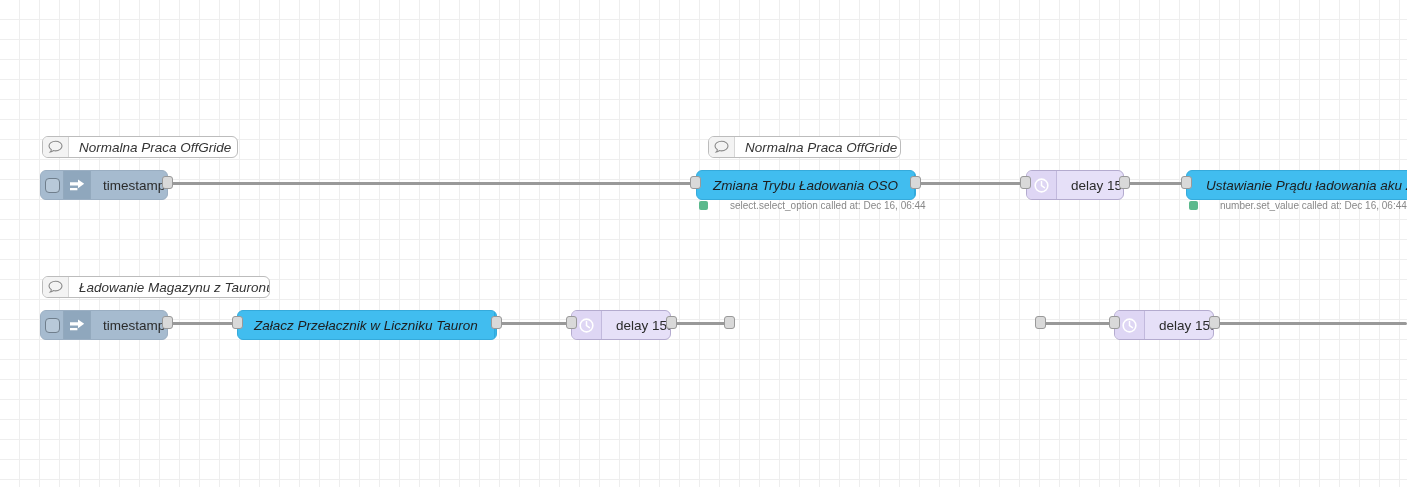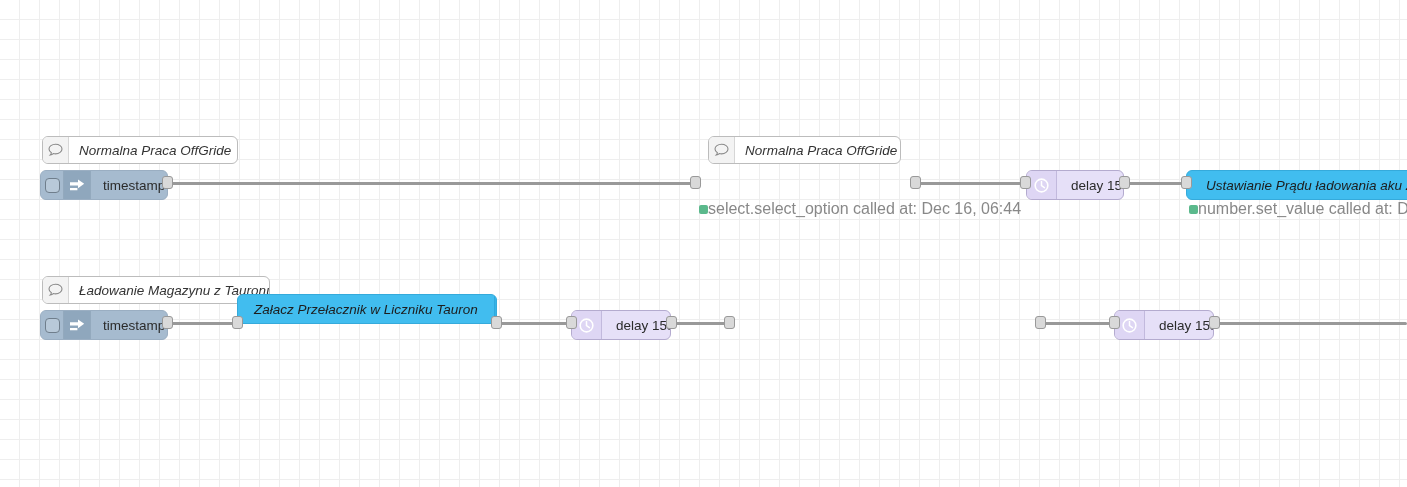--- a/index.html
+++ b/index.html
@@ -44,21 +44,21 @@
     border-radius: 6px;
     border: 1px solid #a6a6a6;
     overflow: hidden;
     box-shadow: 0 0 0 0 rgba(0,0,0,0);
   }
 
   
   .comment-node {
     background: #ffffff;
     border: 1px solid #bcbcbc;
-    height: 28px;
+    height: 22px;
   }
   .comment-icon-box {
     width: 26px;
     background: #f3f3f3;
     border-right: 1px solid #d6d6d6;
     display: flex;
     align-items: center;
     justify-content: center;
     flex: 0 0 26px;
   }
@@ -172,22 +172,22 @@
     border: 1.4px solid #999999;
     border-radius: 3px;
     z-index: 5;
   }
 
   
   .status {
     position: absolute;
     display: flex;
     align-items: center;
-    gap: 0;
-    font-size: 16px;
+    gap: 22px;
+    font-size: 10px;
     color: #888888;
     white-space: nowrap;
   }
   .status-dot {
     width: 9px;
     height: 9px;
     border-radius: 2px;
     background: #5bb98c;
     flex: 0 0 9px;
   }
@@ -232,20 +232,26 @@
 
   <div class="node comment-node" style="left:708px; top:136px; width:193px;">
     <div class="comment-icon-box">
       <svg width="15" height="14" viewBox="0 0 15 14" aria-hidden="true">
         <path d="M7.5 1.2C3.9 1.2 1 3.35 1 6c0 1.5.95 2.85 2.4 3.72-.1.85-.5 1.6-1.1 2.2 1.2-.2 2.25-.7 3-1.35.68.17 1.42.27 2.2.27 3.6 0 6.5-2.15 6.5-4.84S11.1 1.2 7.5 1.2z" fill="none" stroke="#8a8a8a" stroke-width="1.1"></path>
       </svg>
     </div>
     <div class="comment-label">Normalna Praca OffGride</div>
   </div>
 
+  <div class="node ha-node" style="left:696px; top:170px; width:220px;">
+    <div class="ha-label">Zmiana Trybu Ładowania OSO</div>
+    <div class="ha-icon-box">
+      
+    </div>
+  </div>
   <div class="port" style="left:690px; top:176px;"></div>
   <div class="port" style="left:910px; top:176px;"></div>
   <div class="status" style="left:699px; top:200px;">
     <span class="status-dot"></span>
     <span>select.select_option called at: Dec 16, 06:44</span>
   </div>
 
   <div class="node delay-node" style="left:1026px; top:170px; width:98px;">
     <div class="delay-icon-box">
       <svg width="17" height="17" viewBox="0 0 18 18" aria-hidden="true">
@@ -283,21 +289,21 @@
     <div class="inject-icon-box">
       <svg width="17" height="15" viewBox="0 0 17 15" aria-hidden="true">
         <path d="M1 4.2h8V1.4l6.2 4.4L9 10.2V7.4H1z" fill="#ffffff"></path>
         <path d="M1 11.1h7.4" stroke="#ffffff" stroke-width="2.1" fill="none"></path>
       </svg>
     </div>
     <div class="inject-label">timestamp</div>
   </div>
   <div class="port" style="left:162px; top:316px;"></div>
 
-  <div class="node ha-node" style="left:237px; top:294px; width:260px;justify-content:space-between;">
+  <div class="node ha-node" style="left:237px; top:310px; width:260px;justify-content:space-between;">
     <div class="ha-label">Załacz Przełacznik w Liczniku Tauron</div>
     <div class="ha-icon-box">
       
     </div>
   </div>
   <div class="port" style="left:232px; top:316px;"></div>
   <div class="port" style="left:491px; top:316px;"></div>
 
   <div class="node delay-node" style="left:571px; top:310px; width:100px;">
     <div class="delay-icon-box">

